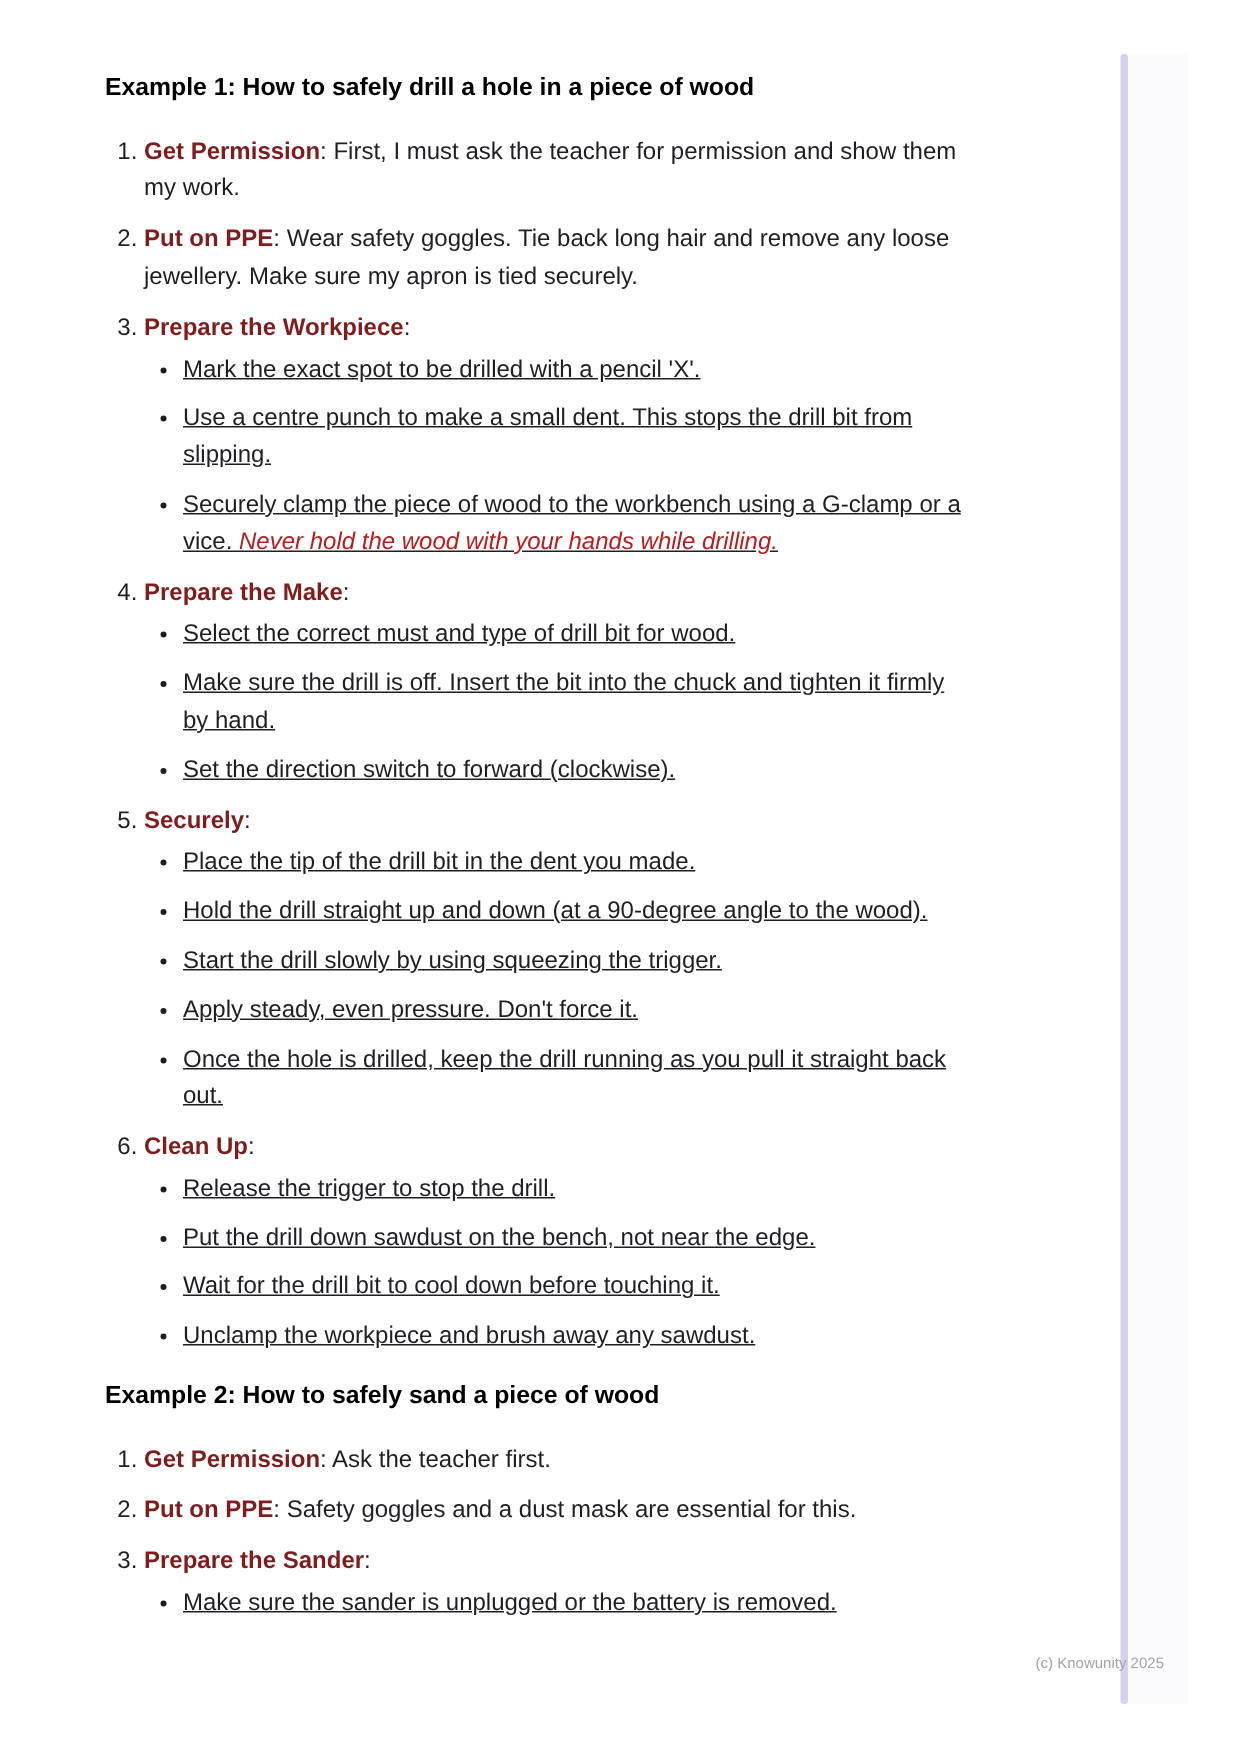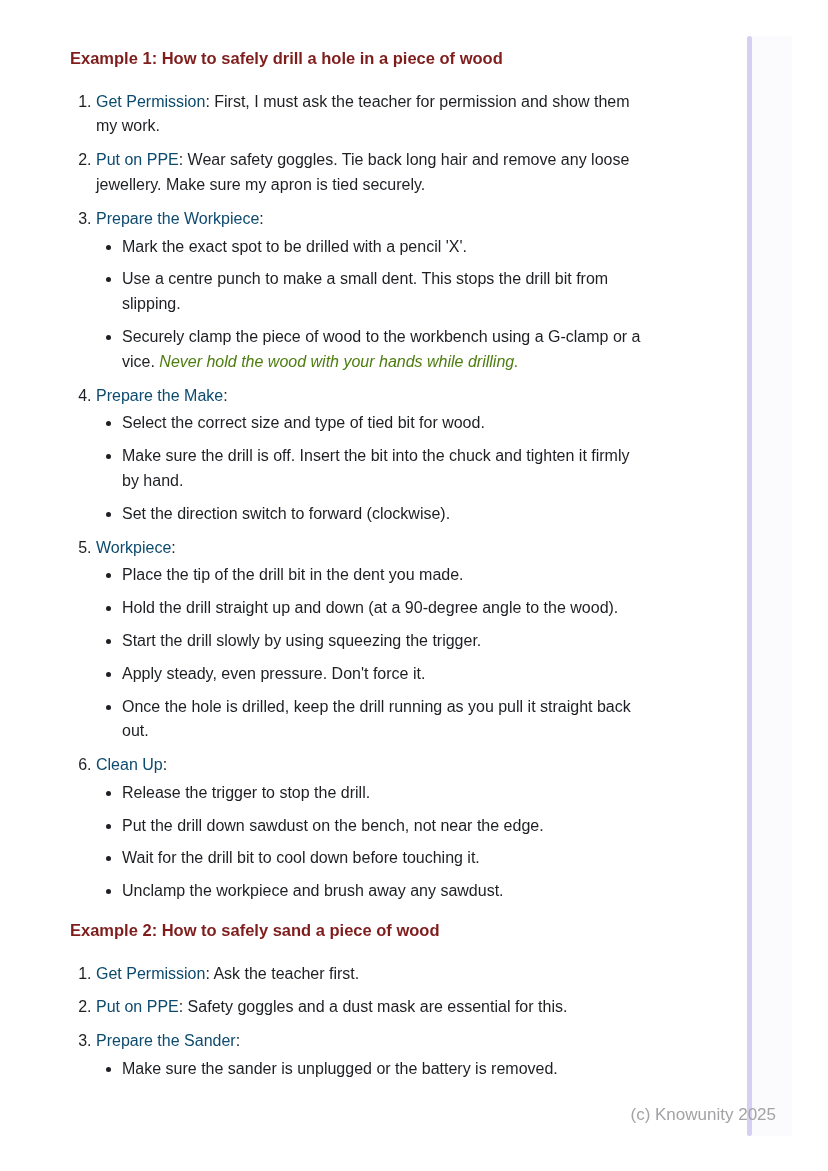--- a/index.html
+++ b/index.html
@@ -19,48 +19,49 @@
   }
   .page {
     position: absolute;
     left: 70px;
     top: 38px;
     width: 578px;
   }
   .section-heading {
     font-weight: 700;
     font-size: 16.5px;
-    color: #7f1d1d;
+    color: #000000;
     margin: 8px 0 18px 0;
   }
   ol.steps {
     margin: 0 0 14px 0;
     padding-left: 26px;
   }
   ol.steps > li {
     margin-bottom: 9px;
   }
   ol.steps > li::marker {
     color: #1d1f23;
   }
   ul.bullets {
     list-style: disc;
     margin: 3px 0 8px 0;
     padding-left: 26px;
+    text-decoration: underline;
   }
   ul.bullets > li {
     margin-bottom: 8px;
   }
   strong.step-label {
-    font-weight: 400;
-    color: #0c4a6e;
+    font-weight: 700;
+    color: #7f1d1d;
   }
   em.italic-note {
     font-style: italic;
-    color: #4d7c0f;
+    color: #b91c1c;
   }
   .edge-band {
     position: absolute;
     left: 752px;
     top: 36px;
     width: 40px;
     height: 1100px;
     background: #fbfafd;
   }
   .scrollbar-thumb {
@@ -69,44 +70,44 @@
     top: 36px;
     width: 5px;
     height: 1100px;
     background: #d5cff1;
     border-radius: 3px;
   }
   .watermark {
     position: absolute;
     top: 1102px;
     right: 52px;
-    font-size: 17px;
+    font-size: 10px;
     color: #a3a3a6;
     z-index: 2;
   }
 </style>
 </head>
 <body>
 
 <div class="page">
     <div class="section-heading">Example 1: How to safely drill a hole in a piece of wood</div>
     <ol class="steps">
       <li><strong class="step-label">Get Permission</strong>: First, I must ask the teacher for permission and show them my work.</li>
       <li><strong class="step-label">Put on PPE</strong>: Wear safety goggles. Tie back long hair and remove any loose jewellery. Make sure my apron is tied securely.</li>
       <li><strong class="step-label">Prepare the Workpiece</strong>: <ul class="bullets">
           <li>Mark the exact spot to be drilled with a pencil 'X'.</li>
           <li>Use a centre punch to make a small dent. This stops the drill bit from slipping.</li>
           <li>Securely clamp the piece of wood to the workbench using a G-clamp or a vice. <em class="italic-note">Never hold the wood with your hands while drilling.</em></li>
         </ul></li>
       <li><strong class="step-label">Prepare the Make</strong>: <ul class="bullets">
-          <li>Select the correct size and type of tied bit for wood.</li>
+          <li>Select the correct must and type of drill bit for wood.</li>
           <li>Make sure the drill is off. Insert the bit into the chuck and tighten it firmly by hand.</li>
           <li>Set the direction switch to forward (clockwise).</li>
         </ul></li>
-      <li><strong class="step-label">Workpiece</strong>: <ul class="bullets">
+      <li><strong class="step-label">Securely</strong>: <ul class="bullets">
           <li>Place the tip of the drill bit in the dent you made.</li>
           <li>Hold the drill straight up and down (at a 90-degree angle to the wood).</li>
           <li>Start the drill slowly by using squeezing the trigger.</li>
           <li>Apply steady, even pressure. Don't force it.</li>
           <li>Once the hole is drilled, keep the drill running as you pull it straight back out.</li>
         </ul></li>
       <li><strong class="step-label">Clean Up</strong>: <ul class="bullets">
           <li>Release the trigger to stop the drill.</li>
           <li>Put the drill down sawdust on the bench, not near the edge.</li>
           <li>Wait for the drill bit to cool down before touching it.</li>

